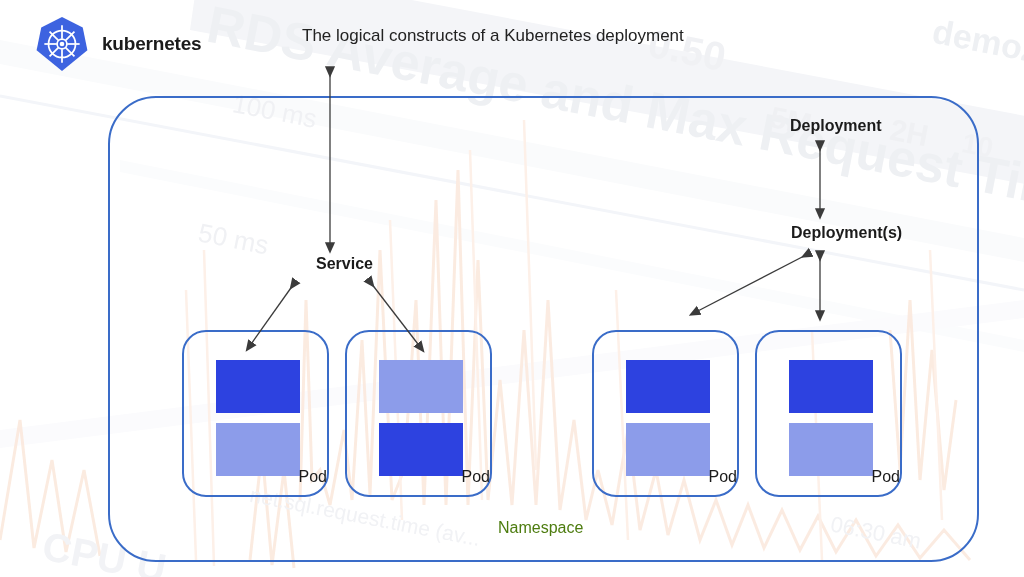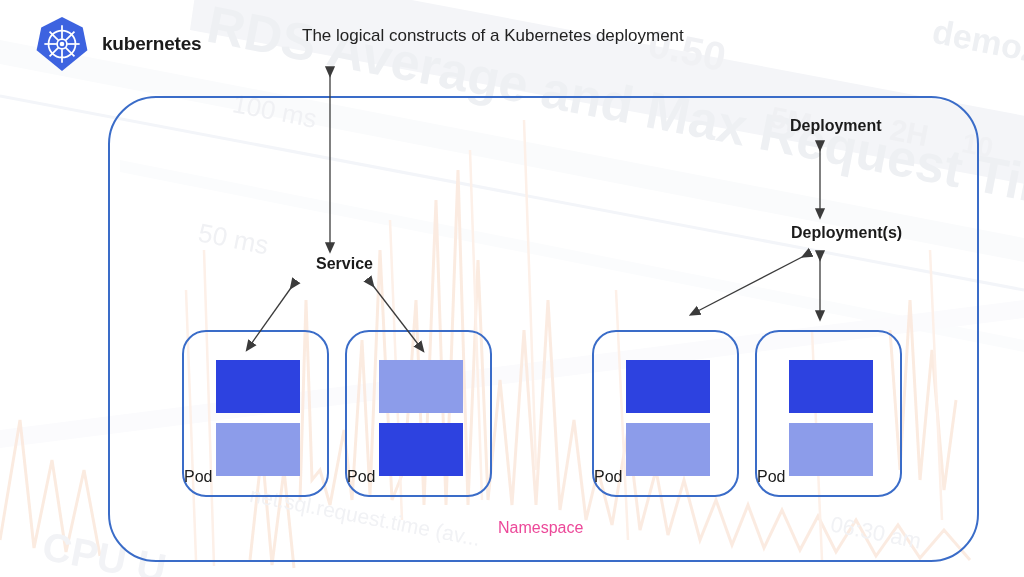--- a/index.html
+++ b/index.html
@@ -63,21 +63,21 @@
   .namespace-box {
     position:absolute;
     left:108px; top:96px;
     width:871px; height:466px;
     border:2.4px solid #3a6cc8;
     border-radius:48px;
     background:transparent;
   }
   .namespace-label {
     position:absolute; left:498px; top:519px;
-    font-size:16px; color:#ec4899;
+    font-size:16px; color:#4d7c0f;
   }
 
   .label {
     position:absolute;
     font-size:16px; color:#1b1b1b;
     white-space:nowrap;
     font-weight:bold;
   }
   .lbl-service    { left:316px; top:255px; }
   .lbl-deployment { left:790px; top:117px; }
@@ -95,21 +95,21 @@
   .pod-3 { left:592px; top:330px; }
   .pod-4 { left:755px; top:330px; }
 
   .container-block { position:absolute; width:84px; height:53px; }
   .cb-top    { left:32px; top:28px; }
   .cb-bottom { left:32px; top:91px; }
 
   .pod-label {
     position:absolute;
     left:0; right:0; top:136px;
-    text-align:left;
+    text-align:right;
     font-size:16px; color:#1b1b1b;
   }
 
   svg.arrows { position:absolute; inset:0; z-index:3; pointer-events:none; }
 </style>
 </head>
 <body>
 
 <div id="watermark">
   <svg width="1024" height="577" viewBox="0 0 1024 577">

